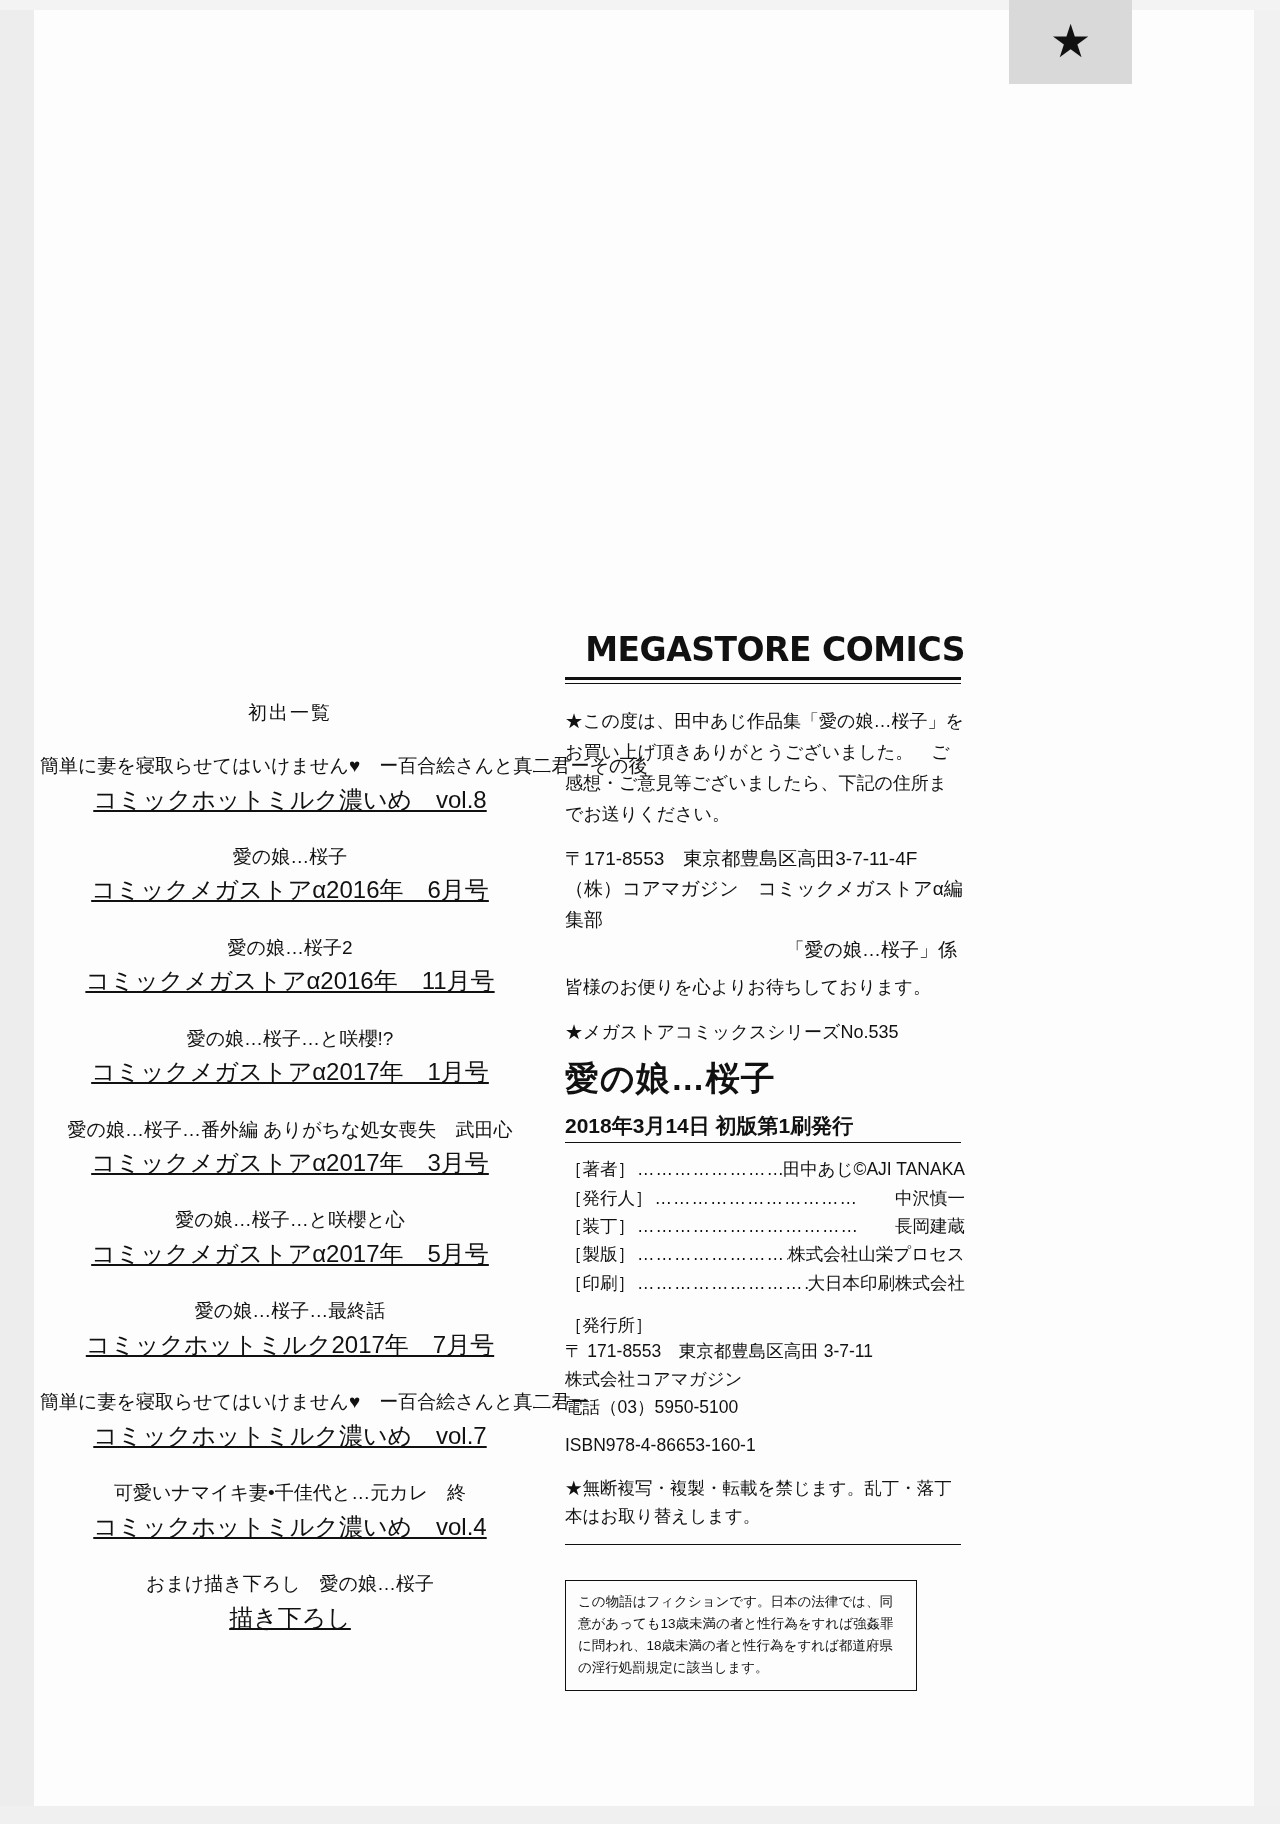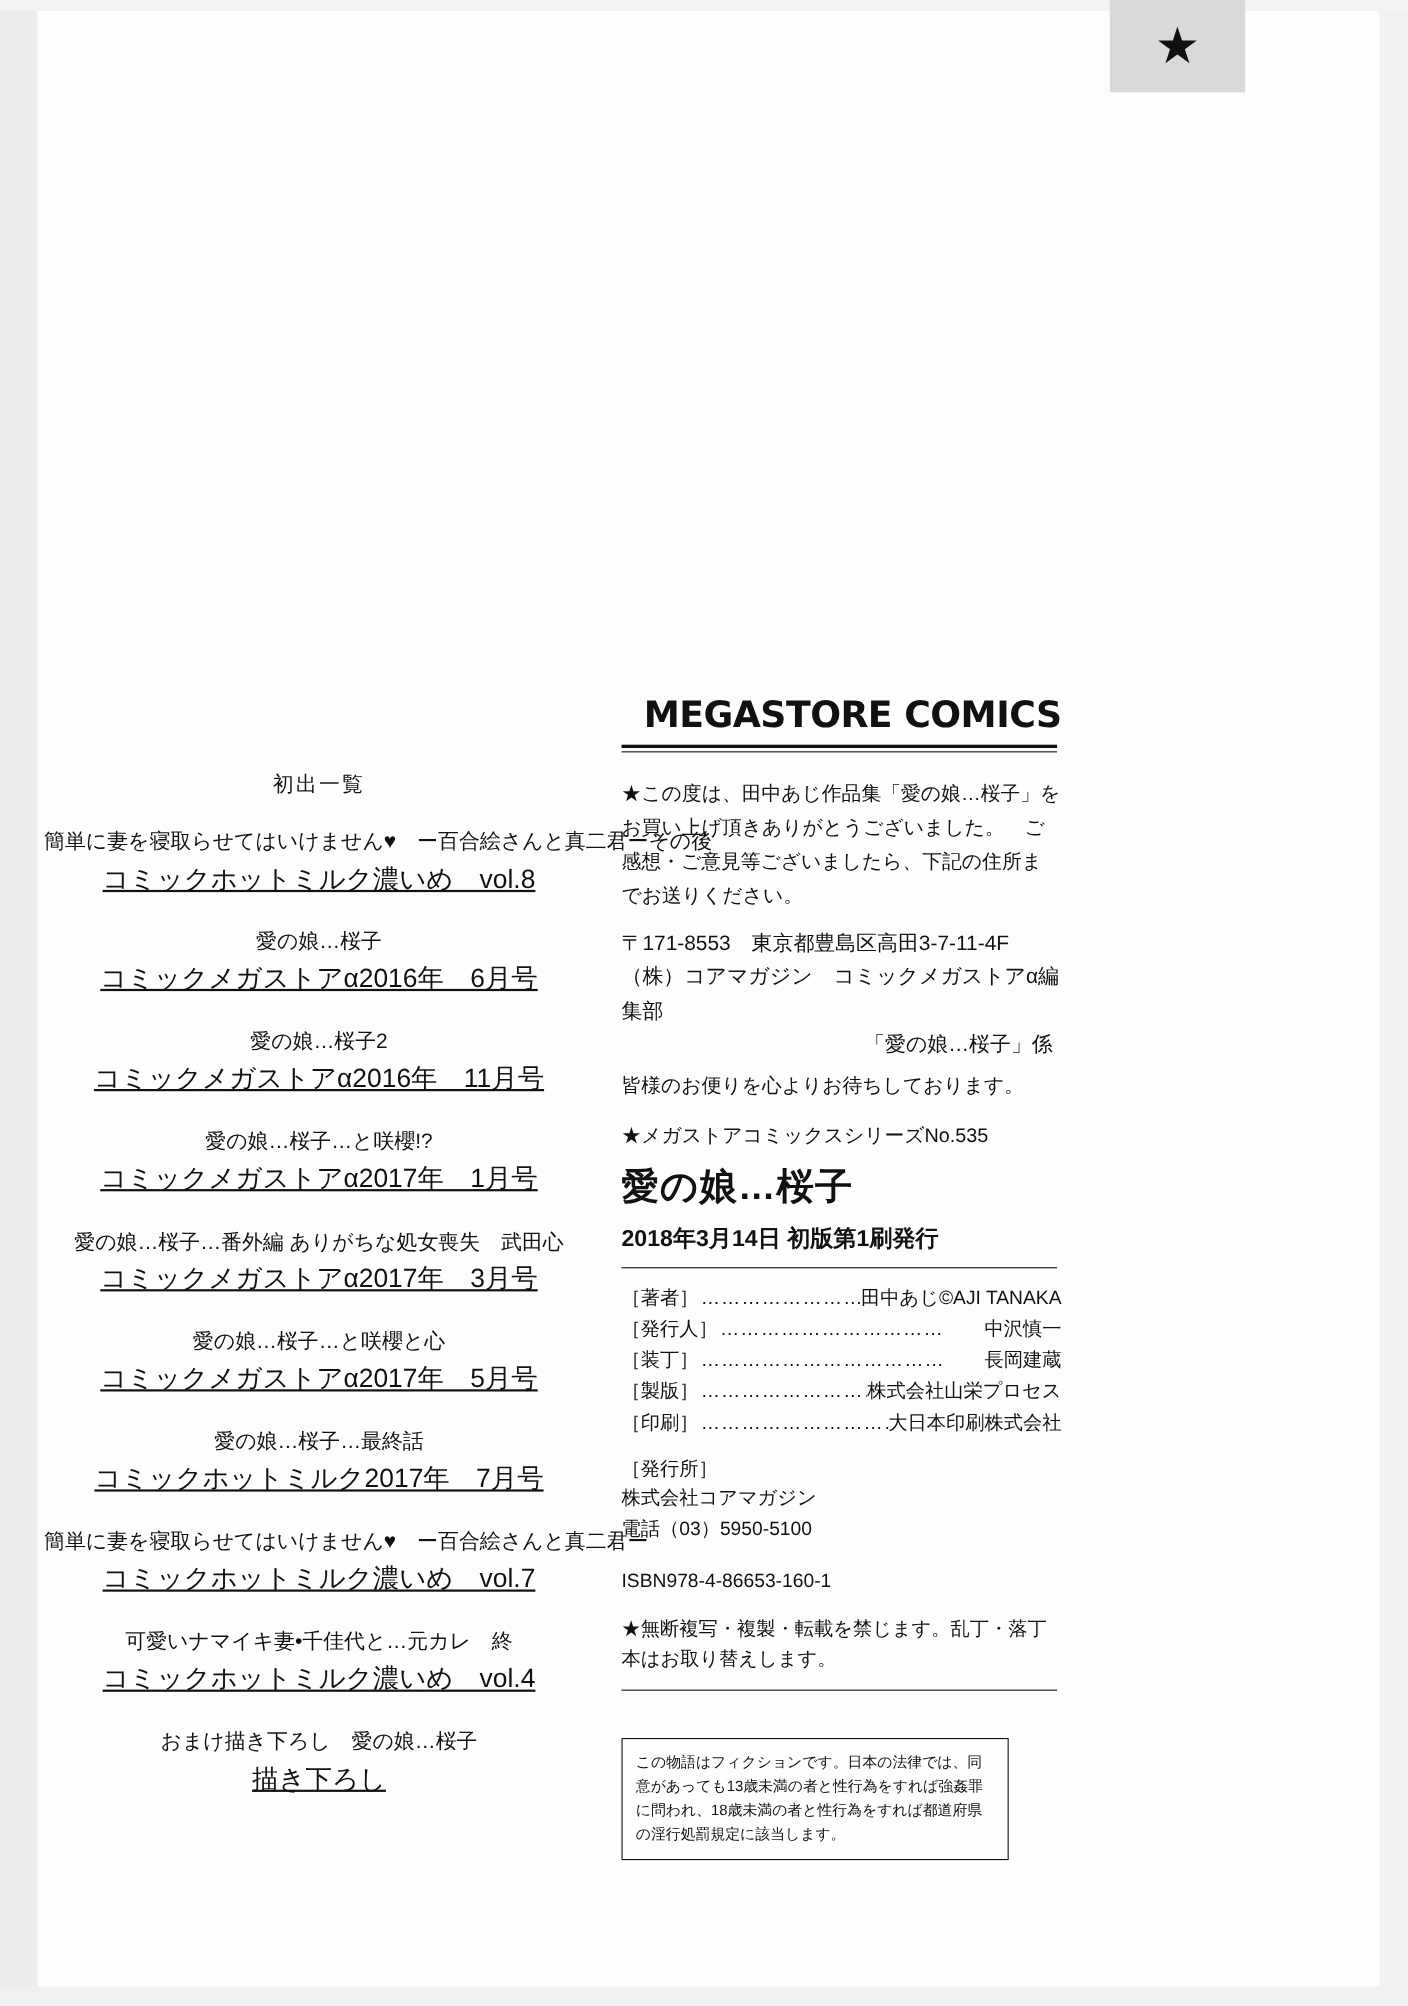--- a/index.html
+++ b/index.html
@@ -148,21 +148,21 @@
     margin-top: 12px;
     font-size: 34px;
     font-weight: 700;
     letter-spacing: 1px;
   }
   .pubdate {
     margin-top: 10px;
     font-size: 21px;
     font-weight: 700;
     border-bottom: 1px solid #111;
-    padding-bottom: 12px;
+    padding-bottom: 2px;
     width: 396px;
     box-sizing: border-box;
   }
   .staff {
     margin-top: 12px;
     font-size: 17.5px;
     line-height: 1.62;
   }
   .staff-row {
     display: flex;
@@ -174,21 +174,21 @@
     flex: 1 1 auto;
     overflow: hidden;
     white-space: nowrap;
     letter-spacing: 1px;
     padding: 0 2px;
     color: #111;
   }
   .staff-row .val { flex: 0 0 auto; }
   .pubhouse-label { margin-top: 16px; font-size: 17.5px; }
   .pubhouse-lines { font-size: 17.5px; line-height: 1.6; }
-  .isbn { margin-top: 24px; font-size: 17.5px; }
+  .isbn { margin-top: 14px; font-size: 17.5px; }
   .notice {
     margin-top: 18px;
     font-size: 17.5px;
     line-height: 1.6;
   }
 
   .disclaimer-box {
     position: absolute;
     left: 565px;
     top: 1580px;
@@ -298,20 +298,21 @@
     </div>
     <div class="staff-row">
       <span class="role">［印刷］</span>
       <span class="dots">…………………………</span>
       <span class="val">大日本印刷株式会社</span>
     </div>
   </div>
 
   <div class="pubhouse-label">［発行所］</div>
   <div class="pubhouse-lines">
+    <div>〒 171-8553　東京都豊島区高田 3-7-11</div>
     <div>株式会社コアマガジン</div>
     <div>電話（03）5950-5100</div>
   </div>
   <div class="isbn">ISBN978-4-86653-160-1</div>
 
   <div class="notice">★無断複写・複製・転載を禁じます。乱丁・落丁本はお取り替えします。</div>
 
   <div class="rule-thin"></div>
 </div>
 

